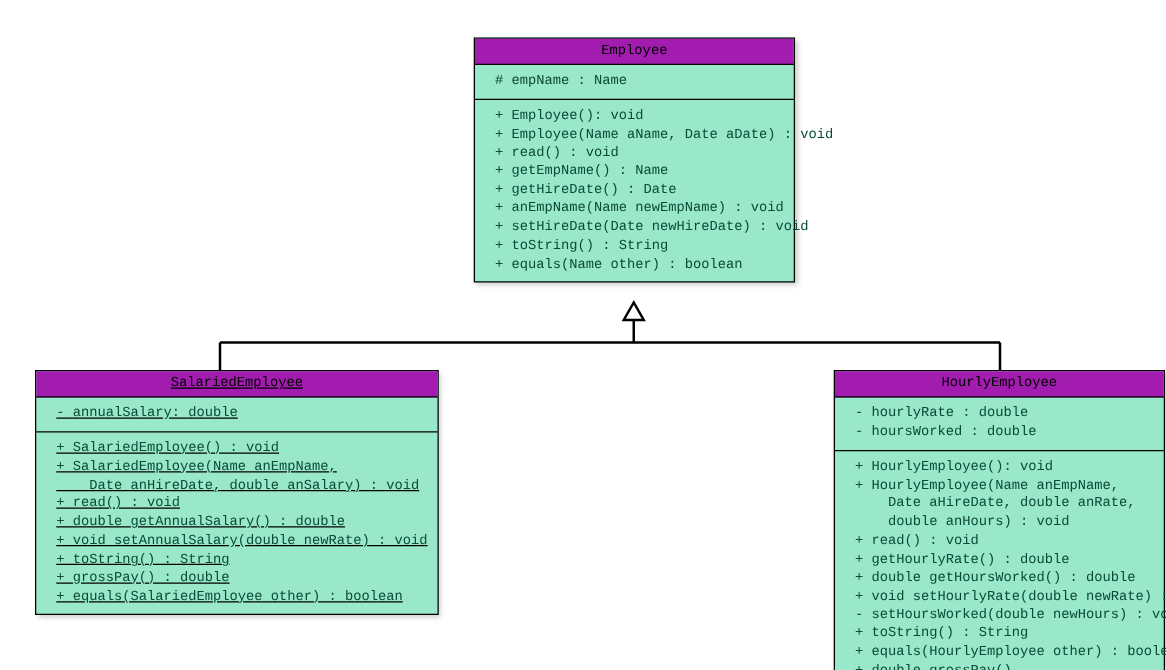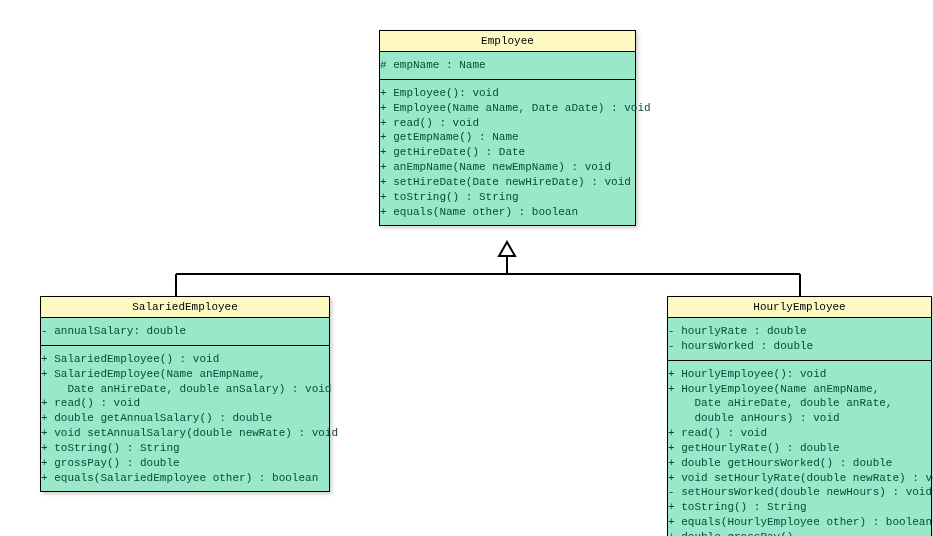--- a/index.html
+++ b/index.html
@@ -11,29 +11,29 @@
     width: 933px;
     height: 536px;
   }
   .uml-class {
     position: absolute;
     background: #9ae8ca;
     border: 1px solid #000;
     box-shadow: 2px 2px 4px rgba(0,0,0,0.2);
   }
   .uml-title {
-    background: #fef9c3;
+    background: #a21caf;
     color: #000;
     text-align: center;
     padding: 4px 6px;
     font-weight: normal;
     border-bottom: 1px solid #000;
   }
   .uml-section {
-    padding: 6px 0;
+    padding: 6px 16px;
     border-bottom: 1px solid #000;
     color: #0a4a38;
   }
   .uml-section:last-child { border-bottom: none; }
   .uml-line { white-space: pre; line-height: 1.35; }
   svg.connector {
     position: absolute;
     top: 0; left: 0;
     width: 933px; height: 536px;
     pointer-events: none;
@@ -66,21 +66,21 @@
     <div class="uml-line">+ read() : void</div>
     <div class="uml-line">+ getEmpName() : Name</div>
     <div class="uml-line">+ getHireDate() : Date</div>
     <div class="uml-line">+ anEmpName(Name newEmpName) : void</div>
     <div class="uml-line">+ setHireDate(Date newHireDate) : void</div>
     <div class="uml-line">+ toString() : String</div>
     <div class="uml-line">+ equals(Name other) : boolean</div>
   </div>
 </div>
 
-<div class="uml-class" style="left:40px; top:296px; width:290px;">
+<div class="uml-class" style="left:28px; top:296px; width:323px;text-decoration:underline;">
   <div class="uml-title">SalariedEmployee</div>
   <div class="uml-section">
     <div class="uml-line">- annualSalary: double</div>
   </div>
   <div class="uml-section">
     <div class="uml-line">+ SalariedEmployee() : void</div>
     <div class="uml-line">+ SalariedEmployee(Name anEmpName,</div>
     <div class="uml-line">    Date anHireDate, double anSalary) : void</div>
     <div class="uml-line">+ read() : void</div>
     <div class="uml-line">+ double getAnnualSalary() : double</div>

